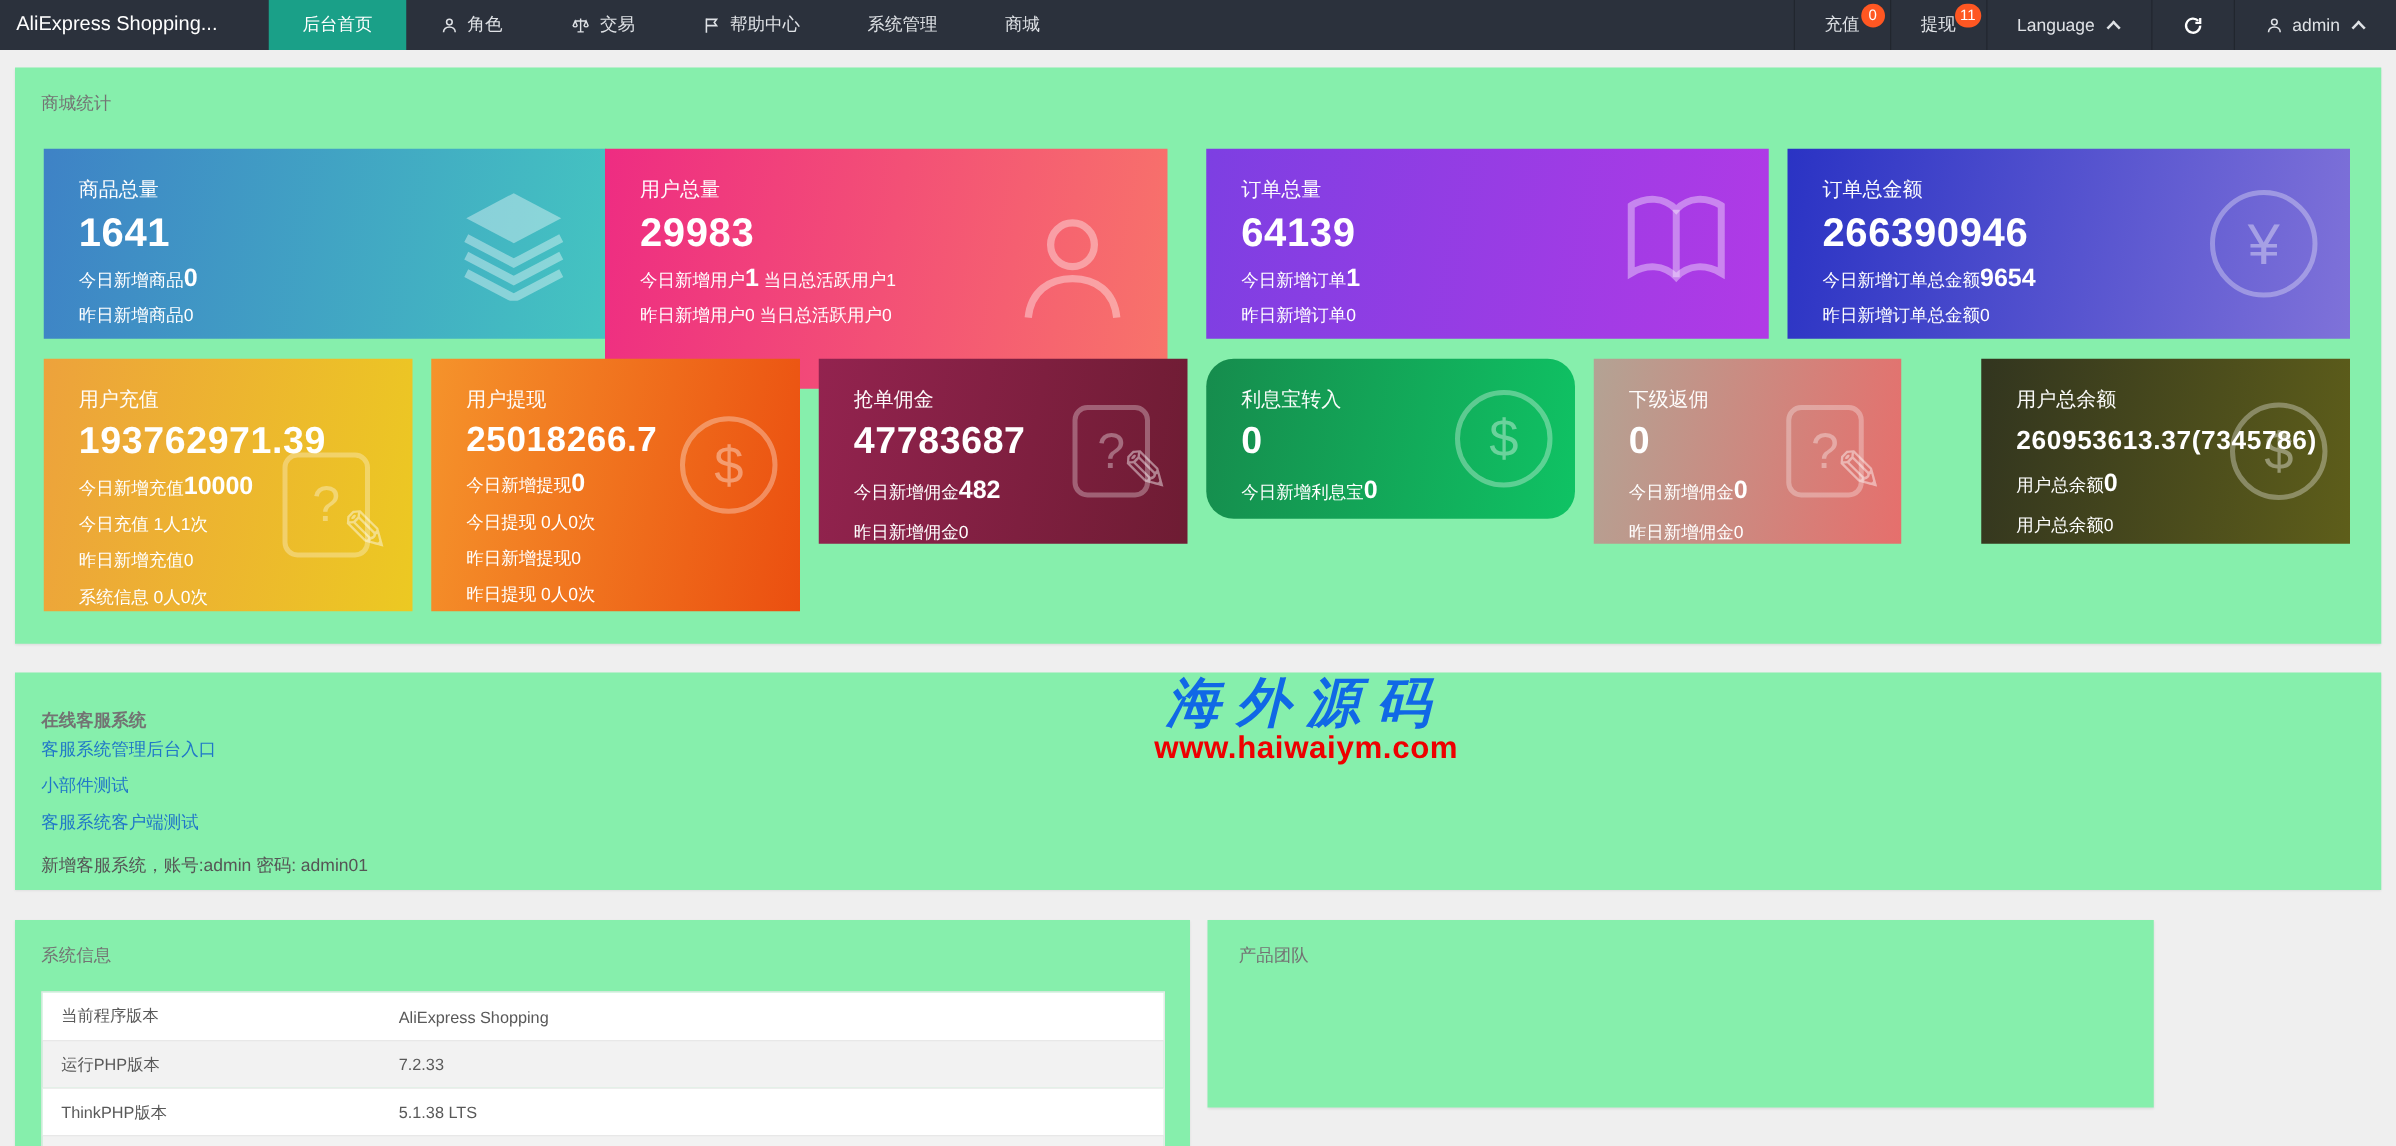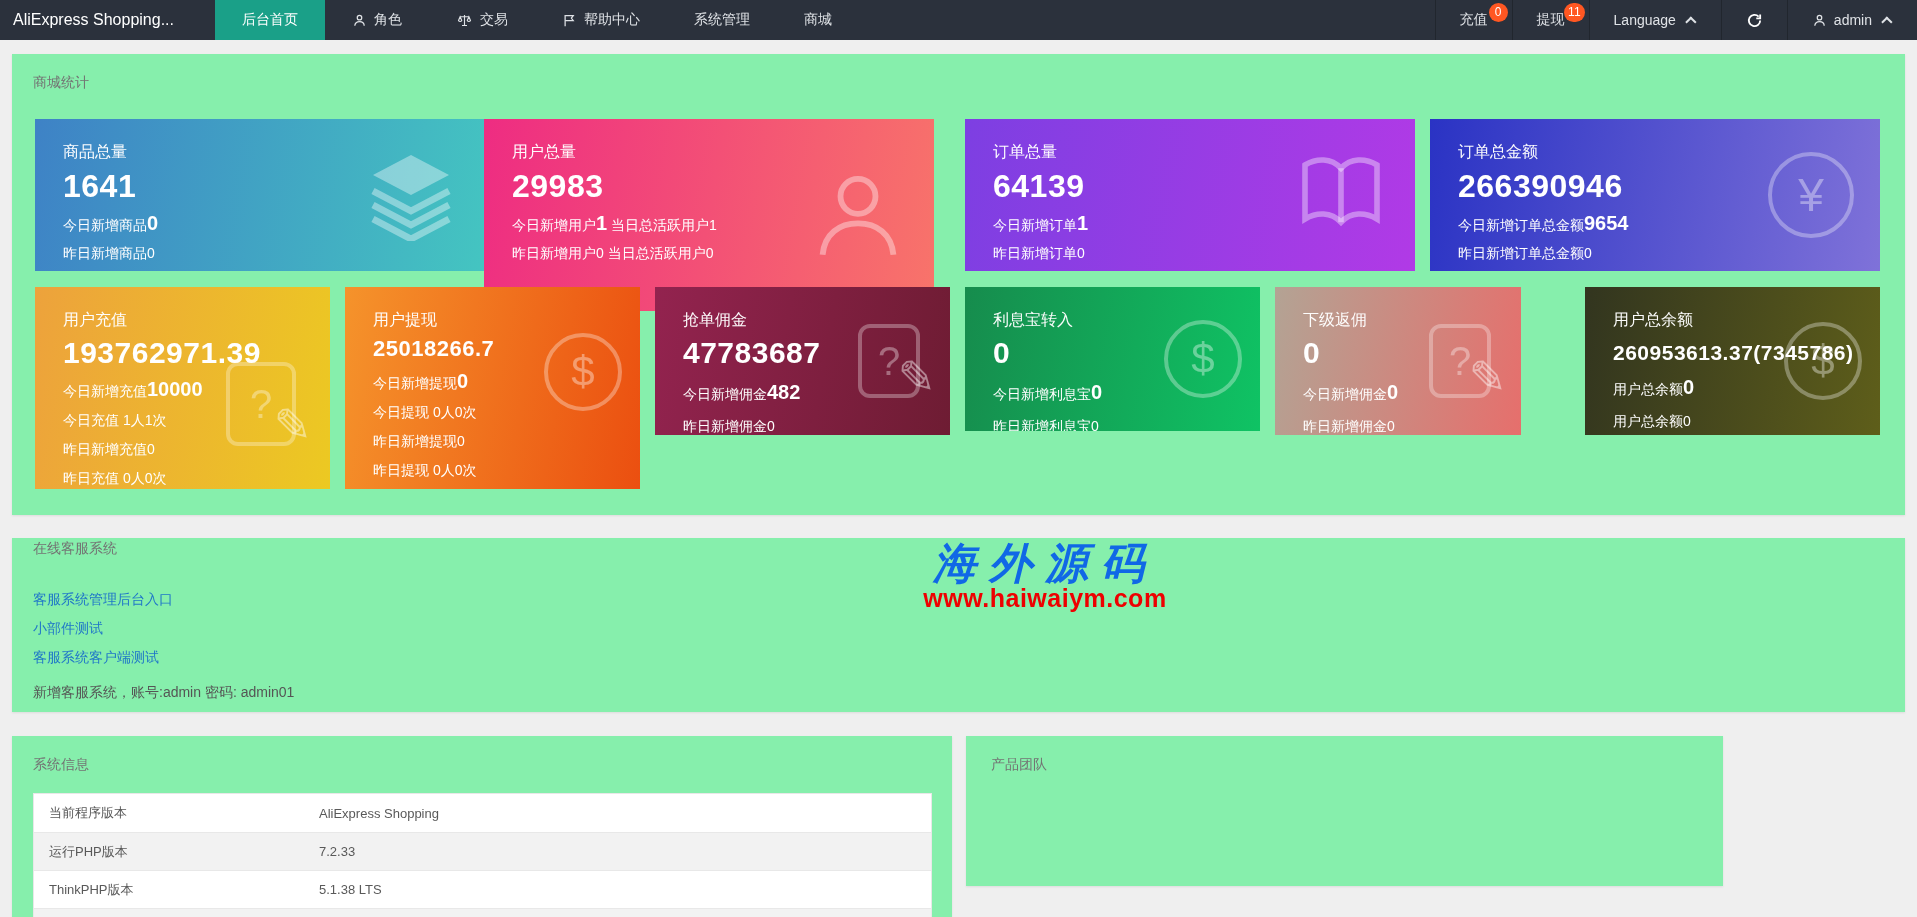--- a/index.html
+++ b/index.html
@@ -194,31 +194,31 @@
         </div>
     </div>
   </div>
 
   <div class="card tall" style="left: 23px; top: 233px; width: 295px; height: 202px; background: linear-gradient(100deg, rgb(237, 162, 60), rgb(236, 201, 34));">
     <div class="c-title">用户充值</div>
     <div class="c-value" style="font-size:30px">193762971.39</div>
     <div class="c-line"><span>今日新增充值</span><b>10000</b></div>
     <div class="c-line"><span>今日充值 1人1次</span></div>
     <div class="c-line"><span>昨日新增充值0</span></div>
-    <div class="c-line"><span>昨日充值 0人0次</span></div>
+    <div class="c-line"><span>系统信息 0人0次</span></div>
     <div class="c-icon" style="right:34px;top:58%">
       <div class="icon-doc">
           <span>?</span>
           <span class="pencil">✎</span>
         </div>
     </div>
   </div>
   <div class="card tall" style="left: 333px; top: 233px; width: 295px; height: 202px; background: linear-gradient(100deg, rgb(245, 147, 43), rgb(235, 79, 16));">
     <div class="c-title">用户提现</div>
-    <div class="c-value" style="font-size:22px">25018266.7</div>
+    <div class="c-value" style="font-size:28px">25018266.7</div>
     <div class="c-line"><span>今日新增提现</span><b>0</b></div>
     <div class="c-line"><span>今日提现 0人0次</span></div>
     <div class="c-line"><span>昨日新增提现0</span></div>
     <div class="c-line"><span>昨日提现 0人0次</span></div>
     <div class="c-icon" style="right:18px;top:42%">
       <div class="icon-circle">
           <span>$</span>
         </div>
     </div>
   </div>
@@ -227,21 +227,21 @@
     <div class="c-value" style="font-size:30px">47783687</div>
     <div class="c-line"><span>今日新增佣金</span><b>482</b></div>
     <div class="c-line"><span>昨日新增佣金0</span></div>
     <div class="c-icon" style="right:30px">
       <div class="icon-doc" style="width:62px;height:74px">
           <span>?</span>
           <span class="pencil">✎</span>
         </div>
     </div>
   </div>
-  <div class="card short" style="left: 953px; top: 233px; width: 295px; height: 144px; background: linear-gradient(100deg, rgb(22, 140, 77), rgb(15, 195, 100));">
+  <div class="card short" style="left: 953px; top: 233px; width: 295px; height: 128px; background: linear-gradient(100deg, rgb(22, 140, 77), rgb(15, 195, 100)); border-radius: 22px;">
     <div class="c-title">利息宝转入</div>
     <div class="c-value" style="font-size:30px">0</div>
     <div class="c-line"><span>今日新增利息宝</span><b>0</b></div>
     <div class="c-line"><span>昨日新增利息宝0</span></div>
     <div class="c-icon" style="right:18px">
       <div class="icon-circle">
           <span>$</span>
         </div>
     </div>
   </div>
@@ -264,21 +264,21 @@
     <div class="c-line"><span>用户总余额0</span></div>
     <div class="c-icon" style="right:18px">
       <div class="icon-circle">
           <span>$</span>
         </div>
     </div>
   </div>
 </div>
 
 <div class="panel" style="left:12px; top:538px; width:1893px; height:174px;">
-  <div class="panel-title" style="position:absolute; left:21px; top:2px;">在线客服系统</div>
+  <div class="panel-title" style="position:absolute; left:21px; top:30px;font-weight:bold;">在线客服系统</div>
   <div style="position:absolute; left:21px; top:42px;">
     <a class="svc-link">客服系统管理后台入口</a>
     <a class="svc-link">小部件测试</a>
     <a class="svc-link">客服系统客户端测试</a>
     <div class="svc-note">新增客服系统，账号:admin 密码: admin01</div>
   </div>
   <div class="watermark">
     <div class="wm-cn">海外源码</div>
     <div class="wm-url">www.haiwaiym.com</div>
   </div>

